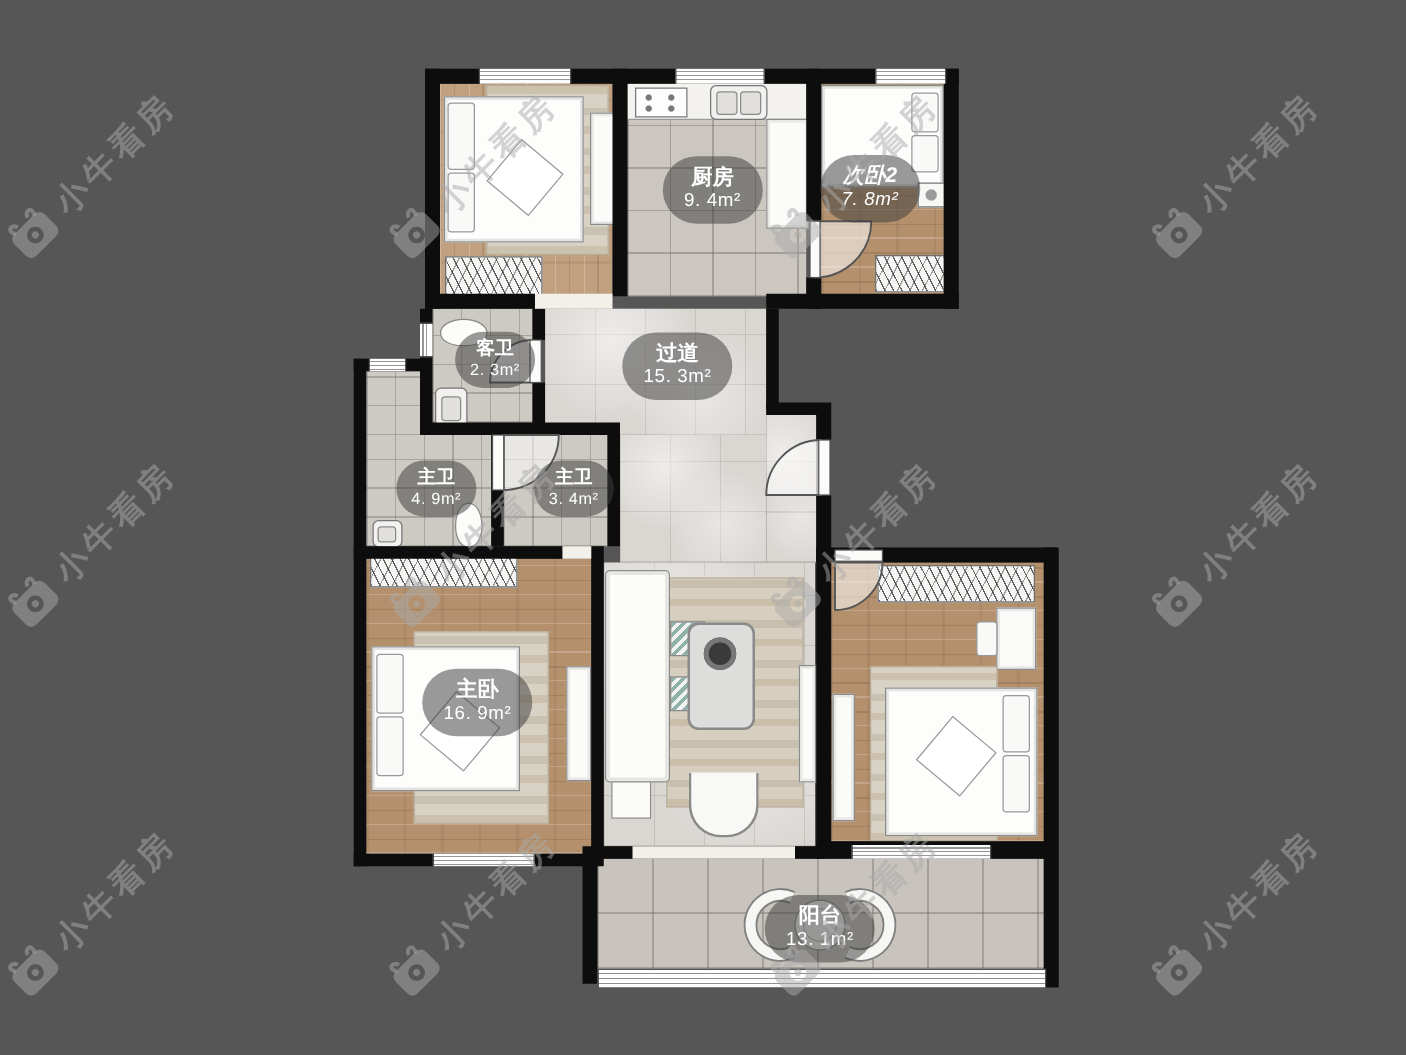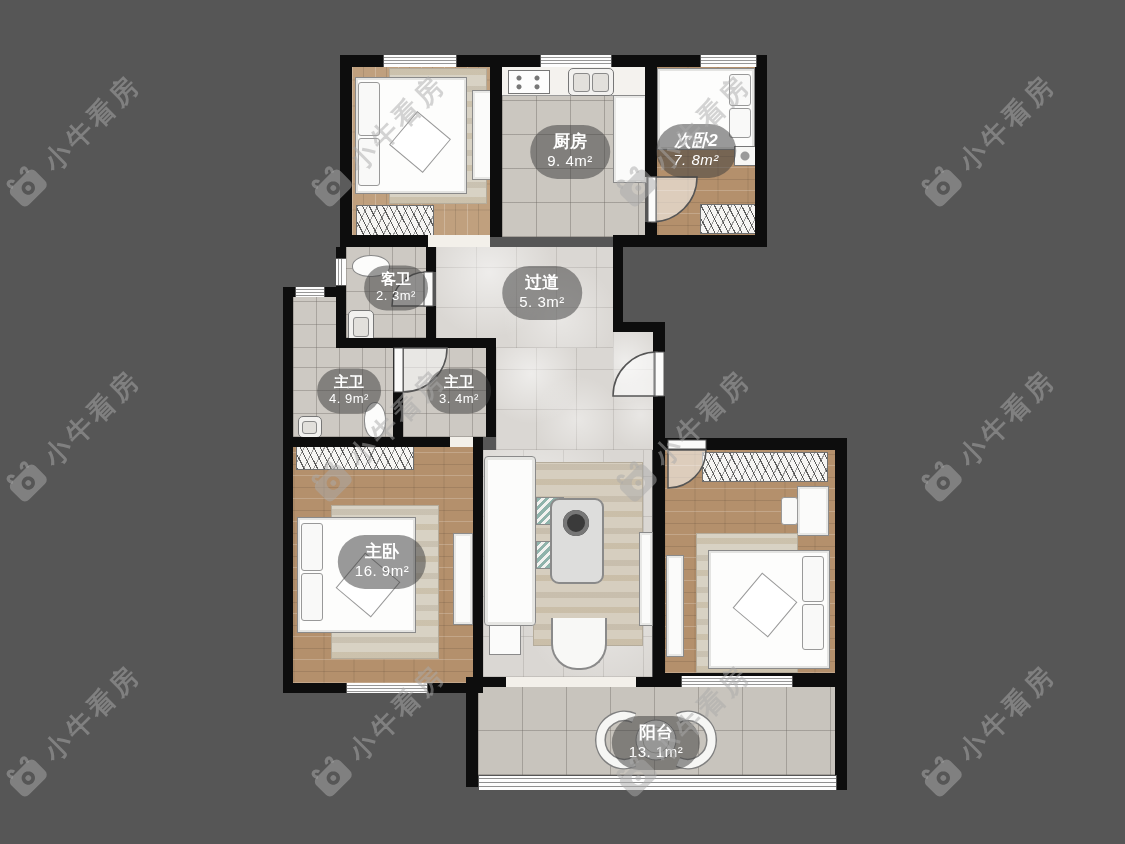--- a/index.html
+++ b/index.html
@@ -243,21 +243,21 @@
   <div class="pill" style="left:696px;top:151px;font-style:italic;">
     <div class="name">次卧2</div>
     <div class="area">7. 8m²</div>
   </div>
   <div class="pill sm" style="left:396px;top:288px;">
     <div class="name">客卫</div>
     <div class="area">2. 3m²</div>
   </div>
   <div class="pill" style="left:542px;top:293px;">
     <div class="name">过道</div>
-    <div class="area">5. 3m²</div>
+    <div class="area">15. 3m²</div>
   </div>
   <div class="pill sm" style="left:349px;top:391px;">
     <div class="name">主卫</div>
     <div class="area">4. 9m²</div>
   </div>
   <div class="pill sm" style="left:459px;top:391px;">
     <div class="name">主卫</div>
     <div class="area">3. 4m²</div>
   </div>
   <div class="pill" style="left:382px;top:562px;">

